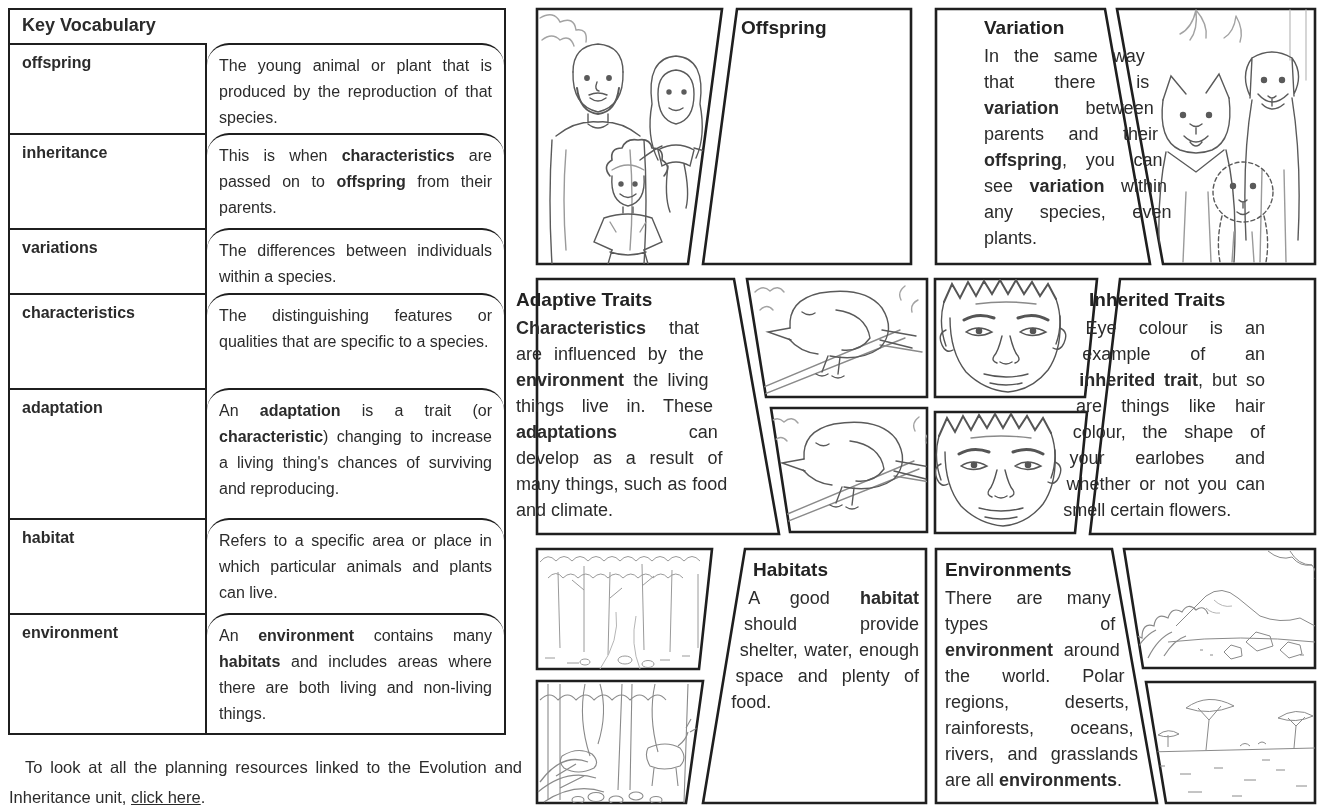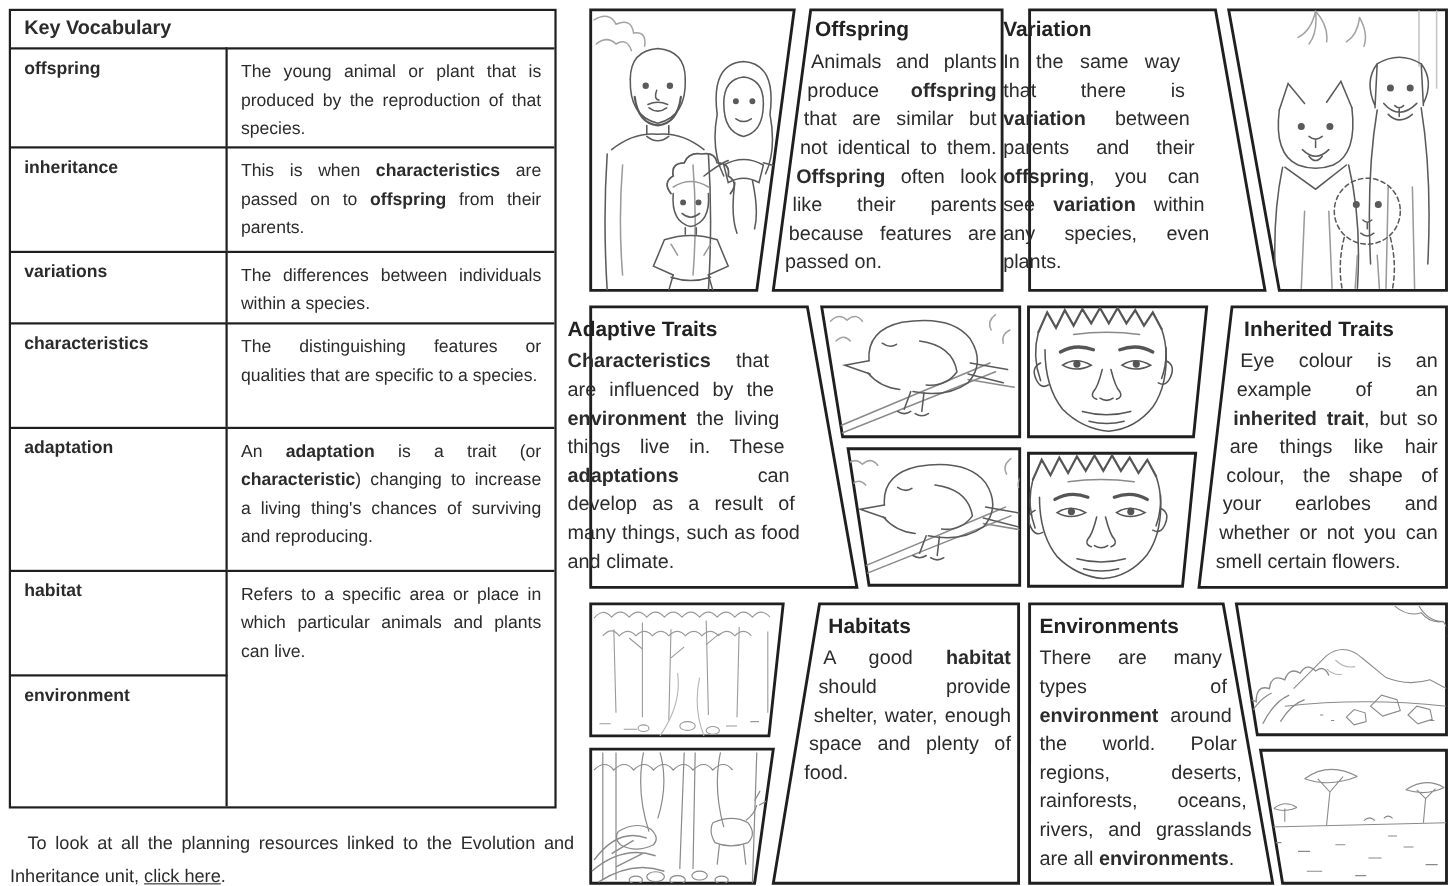--- a/index.html
+++ b/index.html
@@ -11,21 +11,21 @@
 
   
   .vocab{position:absolute;left:8px;top:8px;width:498px;height:727px;
          border:2.5px solid #1f1f1f;box-sizing:border-box;background:#fff;
          display:grid;grid-template-columns:197px 1fr;
          grid-template-rows:33px 90px 95px 65px 95px 130px 95px 1fr;}
   .vhead{grid-column:1/3;font-weight:700;font-size:18px;padding:5px 12px 0;box-sizing:border-box;}
   .term{border-top:2.5px solid #1f1f1f;border-right:2.5px solid #1f1f1f;
         font-weight:700;font-size:16px;padding:9px 10px 0 12px;box-sizing:border-box;}
   .def{border-top:2.5px solid #1f1f1f;font-size:16px;line-height:26px;
-       text-align:justify;padding:8px 12px 0;box-sizing:border-box;}
+       text-align:justify;padding:8px 12px 0;box-sizing:border-box;border-radius:22px;}
 
   
   .ptxt{position:absolute;font-size:18px;line-height:26px;text-align:justify;}
   .ptxt h3{margin:0 0 3px 0;font-size:19px;line-height:25px;color:#222;}
   .ptxt p{margin:0;}
   .slant{height:100%;}
   .sl{float:left;shape-outside:polygon(0 0,100% 0,0 100%);}
   .sr{float:right;shape-outside:polygon(0 0,100% 0,100% 100%);}
 
   
@@ -249,41 +249,41 @@
     <div class="term">characteristics</div>
     <div class="def"><span>The distinguishing features or qualities that are specific to a species.</span></div>
 
     <div class="term">adaptation</div>
     <div class="def"><span>An </span><span class="b">adaptation</span><span> is a trait (or </span><span class="b">characteristic</span><span>) changing to increase a living thing's chances of surviving and reproducing.</span></div>
 
     <div class="term">habitat</div>
     <div class="def"><span>Refers to a specific area or place in which particular animals and plants can live.</span></div>
 
     <div class="term">environment</div>
+    <div class="def"><span>An </span><span class="b">environment</span><span> contains many </span><span class="b">habitats</span><span> and includes areas where there are both living and non-living things.</span></div>
   </div>
 
   <div class="ptxt" style="left:709px;top:15px;width:197px;height:246px">
     <div class="slant sl" style="width:32px"></div>
     <h3>Offspring</h3>
-    <p><span>Animals and plants produce </span><span class="b">offspring</span><span> that are similar but not identical to them. </span><span class="b">Offspring</span><span> often look like their parents because features are passed on.</span></p>
-  </div>
-
-  <div class="ptxt" style="left:912px;top:15px;width:198px;height:246px">
+  </div>
+
+  <div class="ptxt" style="left:984px;top:15px;width:198px;height:246px">
     <div class="slant sr" style="width:42px"></div>
     <h3>Variation</h3>
     <p><span>In the same way that there is </span><span class="b">variation</span><span> between parents and their </span><span class="b">offspring</span><span>, you can see </span><span class="b">variation</span><span> within any species, even plants.</span></p>
   </div>
 
   <div class="ptxt" style="left:516px;top:287px;width:222px;height:244px">
     <div class="slant sr" style="width:44px"></div>
     <h3>Adaptive Traits</h3>
     <p><span class="b">Characteristics</span><span> that are influenced by the </span><span class="b">environment</span><span> the living things live in. These </span><span class="b">adaptations</span><span> can develop as a result of many things, such as food and climate.</span></p>
   </div>
 
-  <div class="ptxt" style="left:1101px;top:287px;width:206px;height:244px">
+  <div class="ptxt" style="left:1059px;top:287px;width:206px;height:244px">
     <div class="slant sl" style="width:30px"></div>
     <h3>Inherited Traits</h3>
     <p><span>Eye colour is an example of an </span><span class="b">inherited trait</span><span>, but so are things like hair colour, the shape of your earlobes and whether or not you can smell certain flowers.</span></p>
   </div>
 
   <div class="ptxt" style="left:713px;top:557px;width:206px;height:242px">
     <div class="slant sl" style="width:40px"></div>
     <h3>Habitats</h3>
     <p><span>A good </span><span class="b">habitat</span><span> should provide shelter, water, enough space and plenty of food.</span></p>
   </div>

